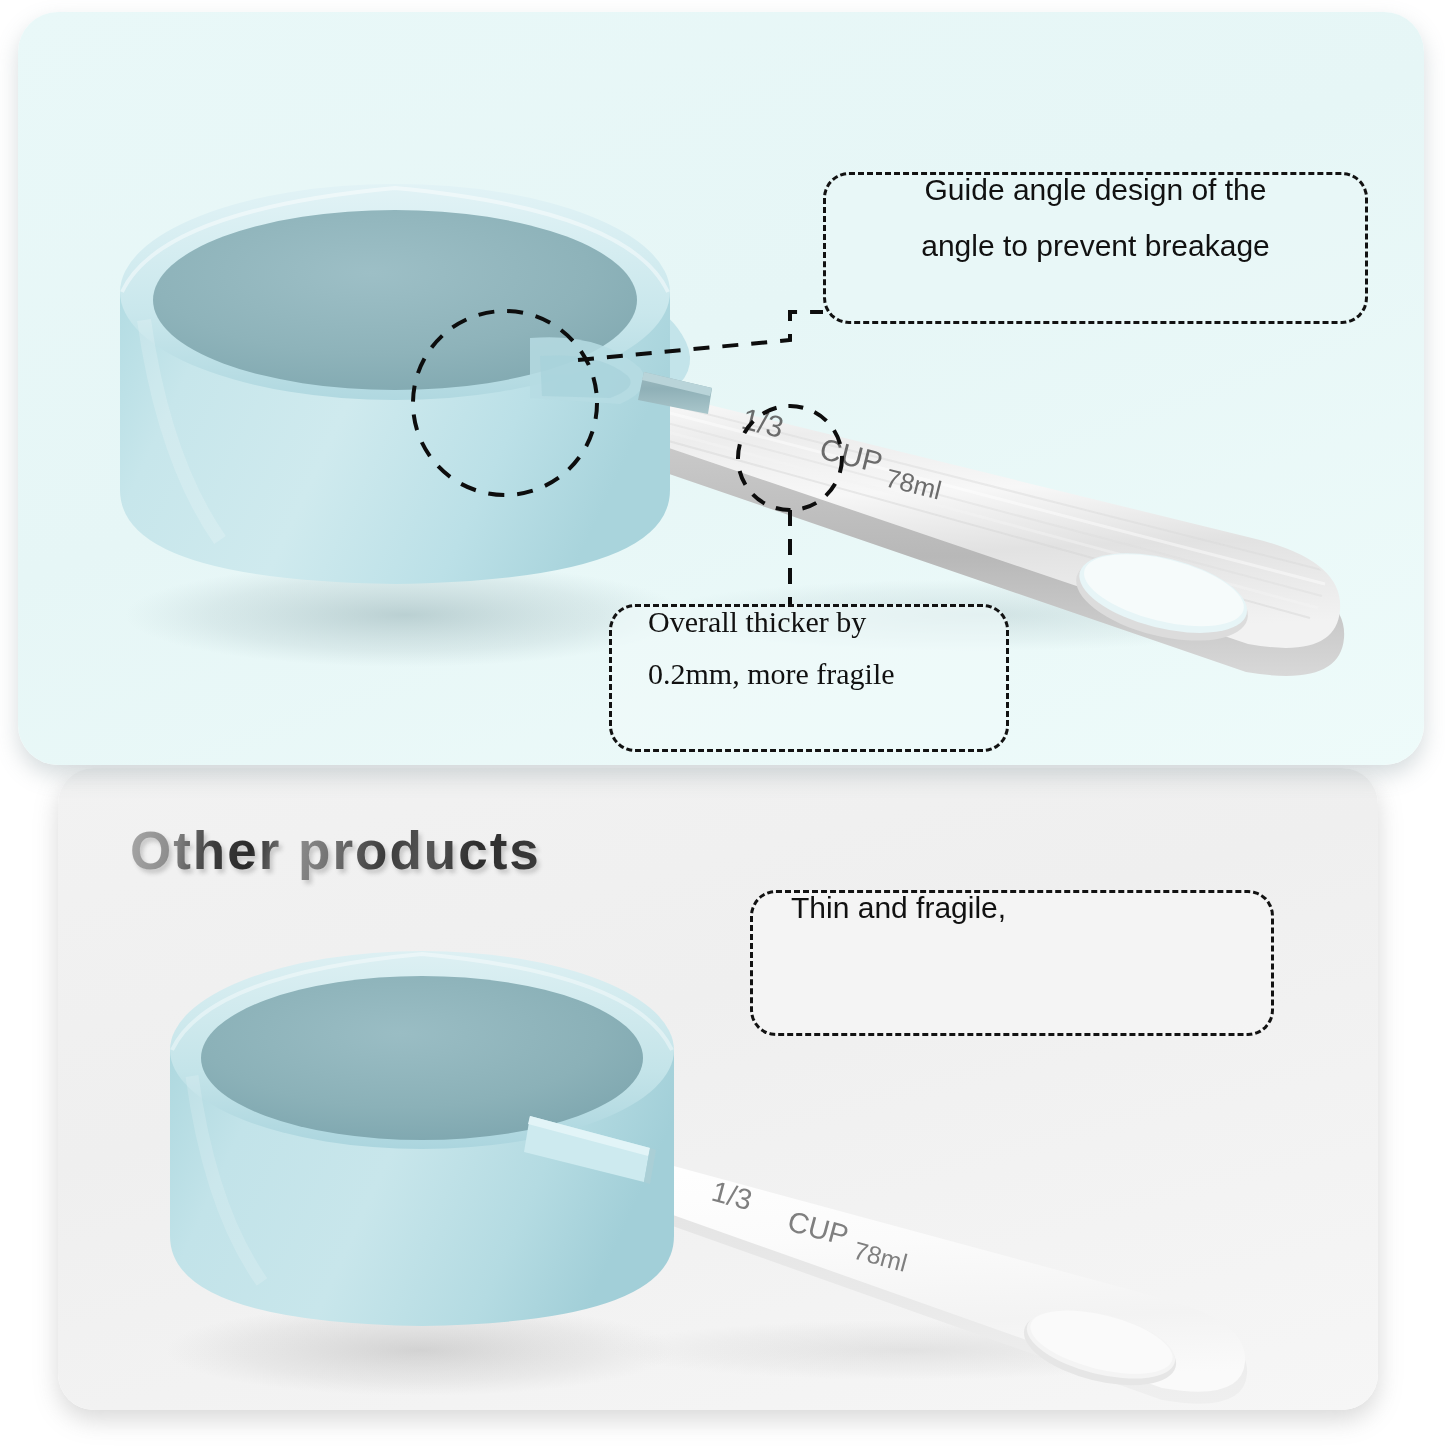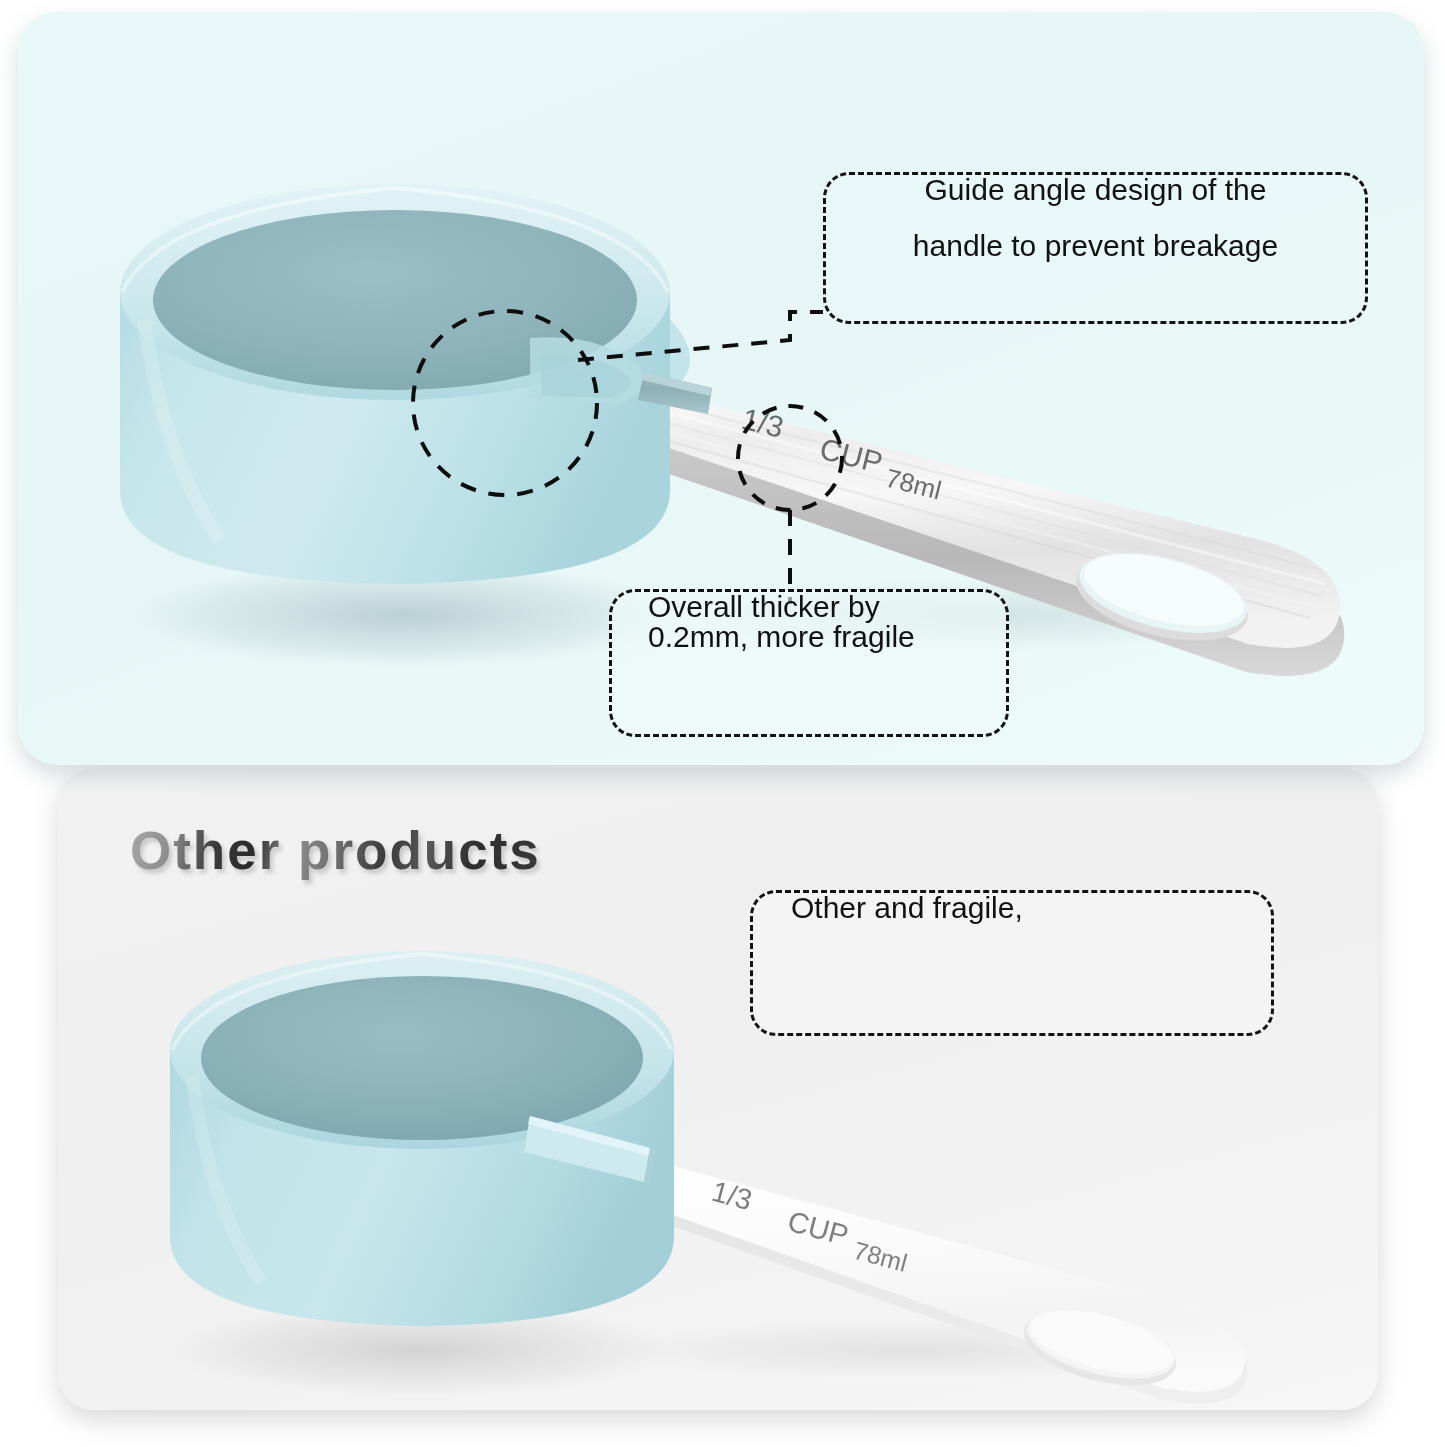--- a/index.html
+++ b/index.html
@@ -117,26 +117,28 @@
     top: 172px;
     width: 545px;
     height: 152px;
     background: rgba(234,248,248,0.55);
     padding: 0 24px;
     align-items: center;
     gap: 26px;
   }
   #callout-thicker {
     left: 609px;
-    top: 589px;
+    top: 604px;
     width: 400px;
     height: 148px;
     background: rgba(240,250,250,0.6);
     padding: 0 36px;
     align-items: flex-start;
+    gap: 22px;
+    font-family: Liberation Serif, serif;
   }
   #callout-thin {
     left: 750px;
     top: 890px;
     width: 524px;
     height: 146px;
     background: rgba(246,246,246,0.6);
     padding: 0 38px;
     align-items: flex-start;
     gap: 26px;
@@ -357,25 +359,25 @@
 
     <polyline points="790,510 790,604" fill="none" stroke="#0d0d0d" stroke-width="4" stroke-dasharray="16 13"></polyline>
   </svg>
 
   <div class="heading" id="title-new">NEW UPGRADE</div>
 
   <div class="heading" id="title-other">Other products</div>
 
   <div class="callout" id="callout-guide">
     <div class="line">Guide angle design of the</div>
-    <div class="line">handle to prevent breakage</div>
+    <div class="line">angle to prevent breakage</div>
   </div>
 
   <div class="callout" id="callout-thicker">
     <div class="line">Overall thicker by</div>
     <div class="line">0.2mm, more fragile</div>
   </div>
 
   <div class="callout" id="callout-thin">
-    <div class="line">Other and fragile,</div>
+    <div class="line">Thin and fragile,</div>
   </div>
 
 </div>
 
 </body></html>

